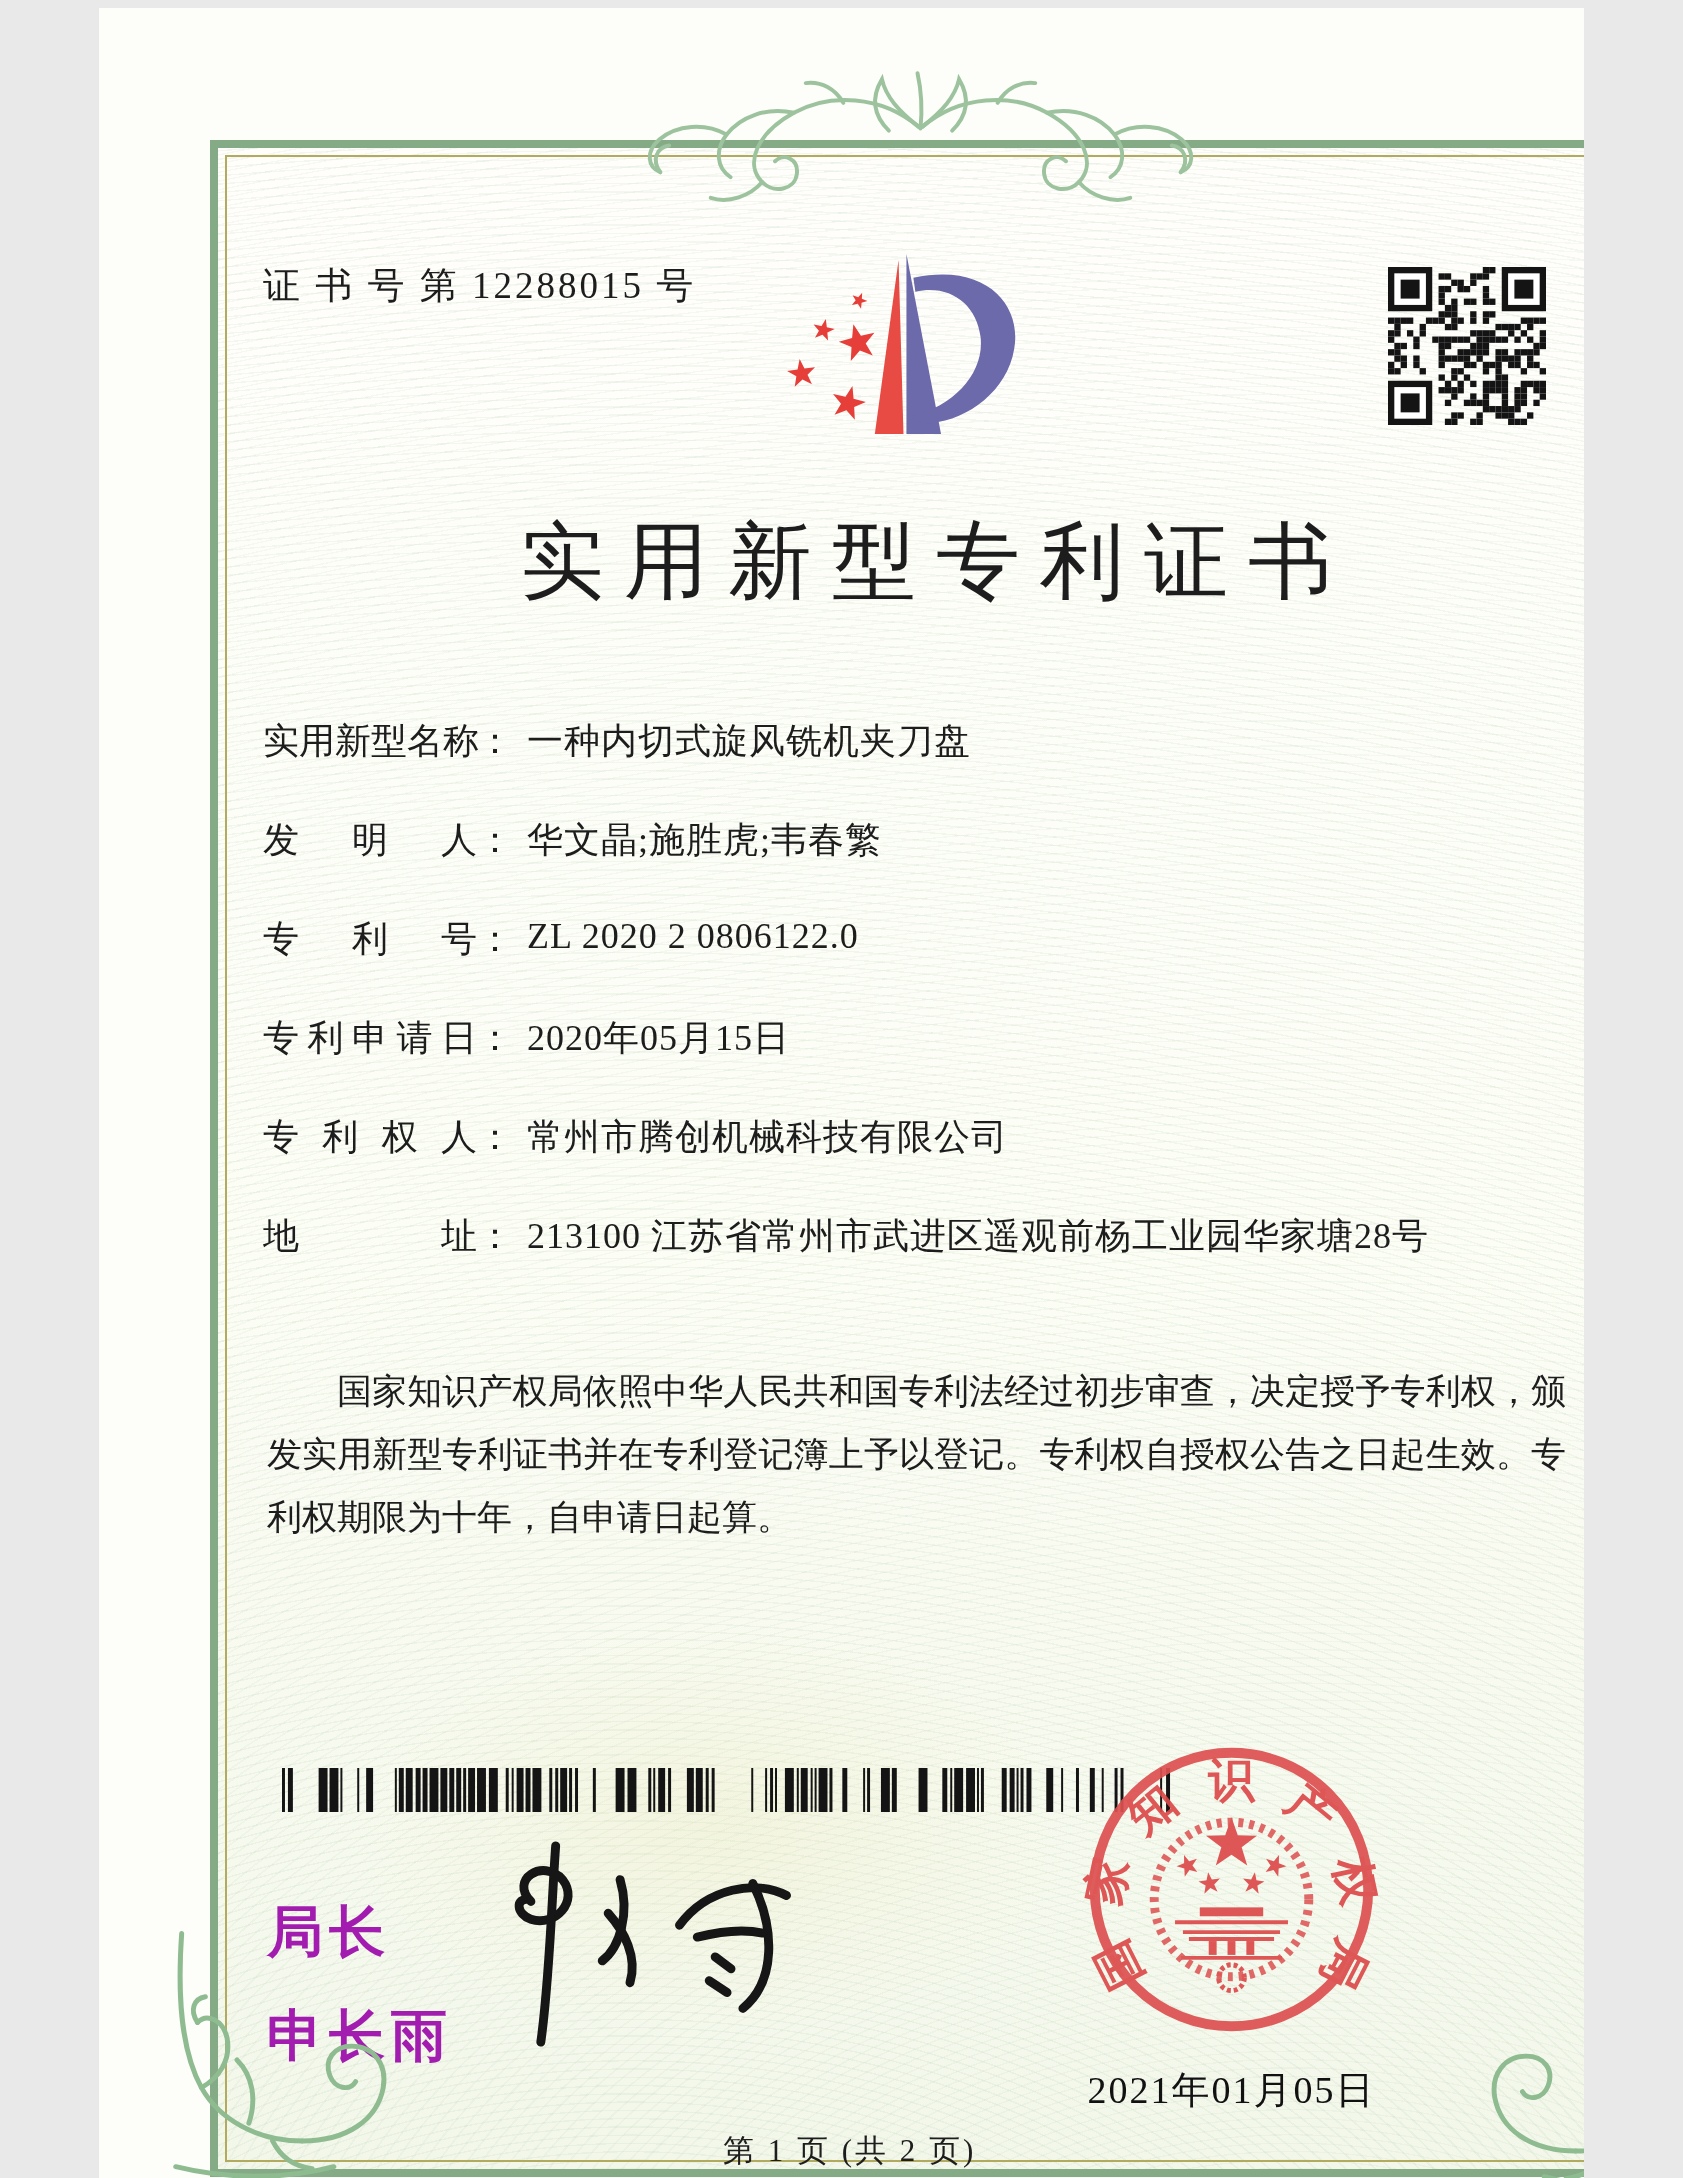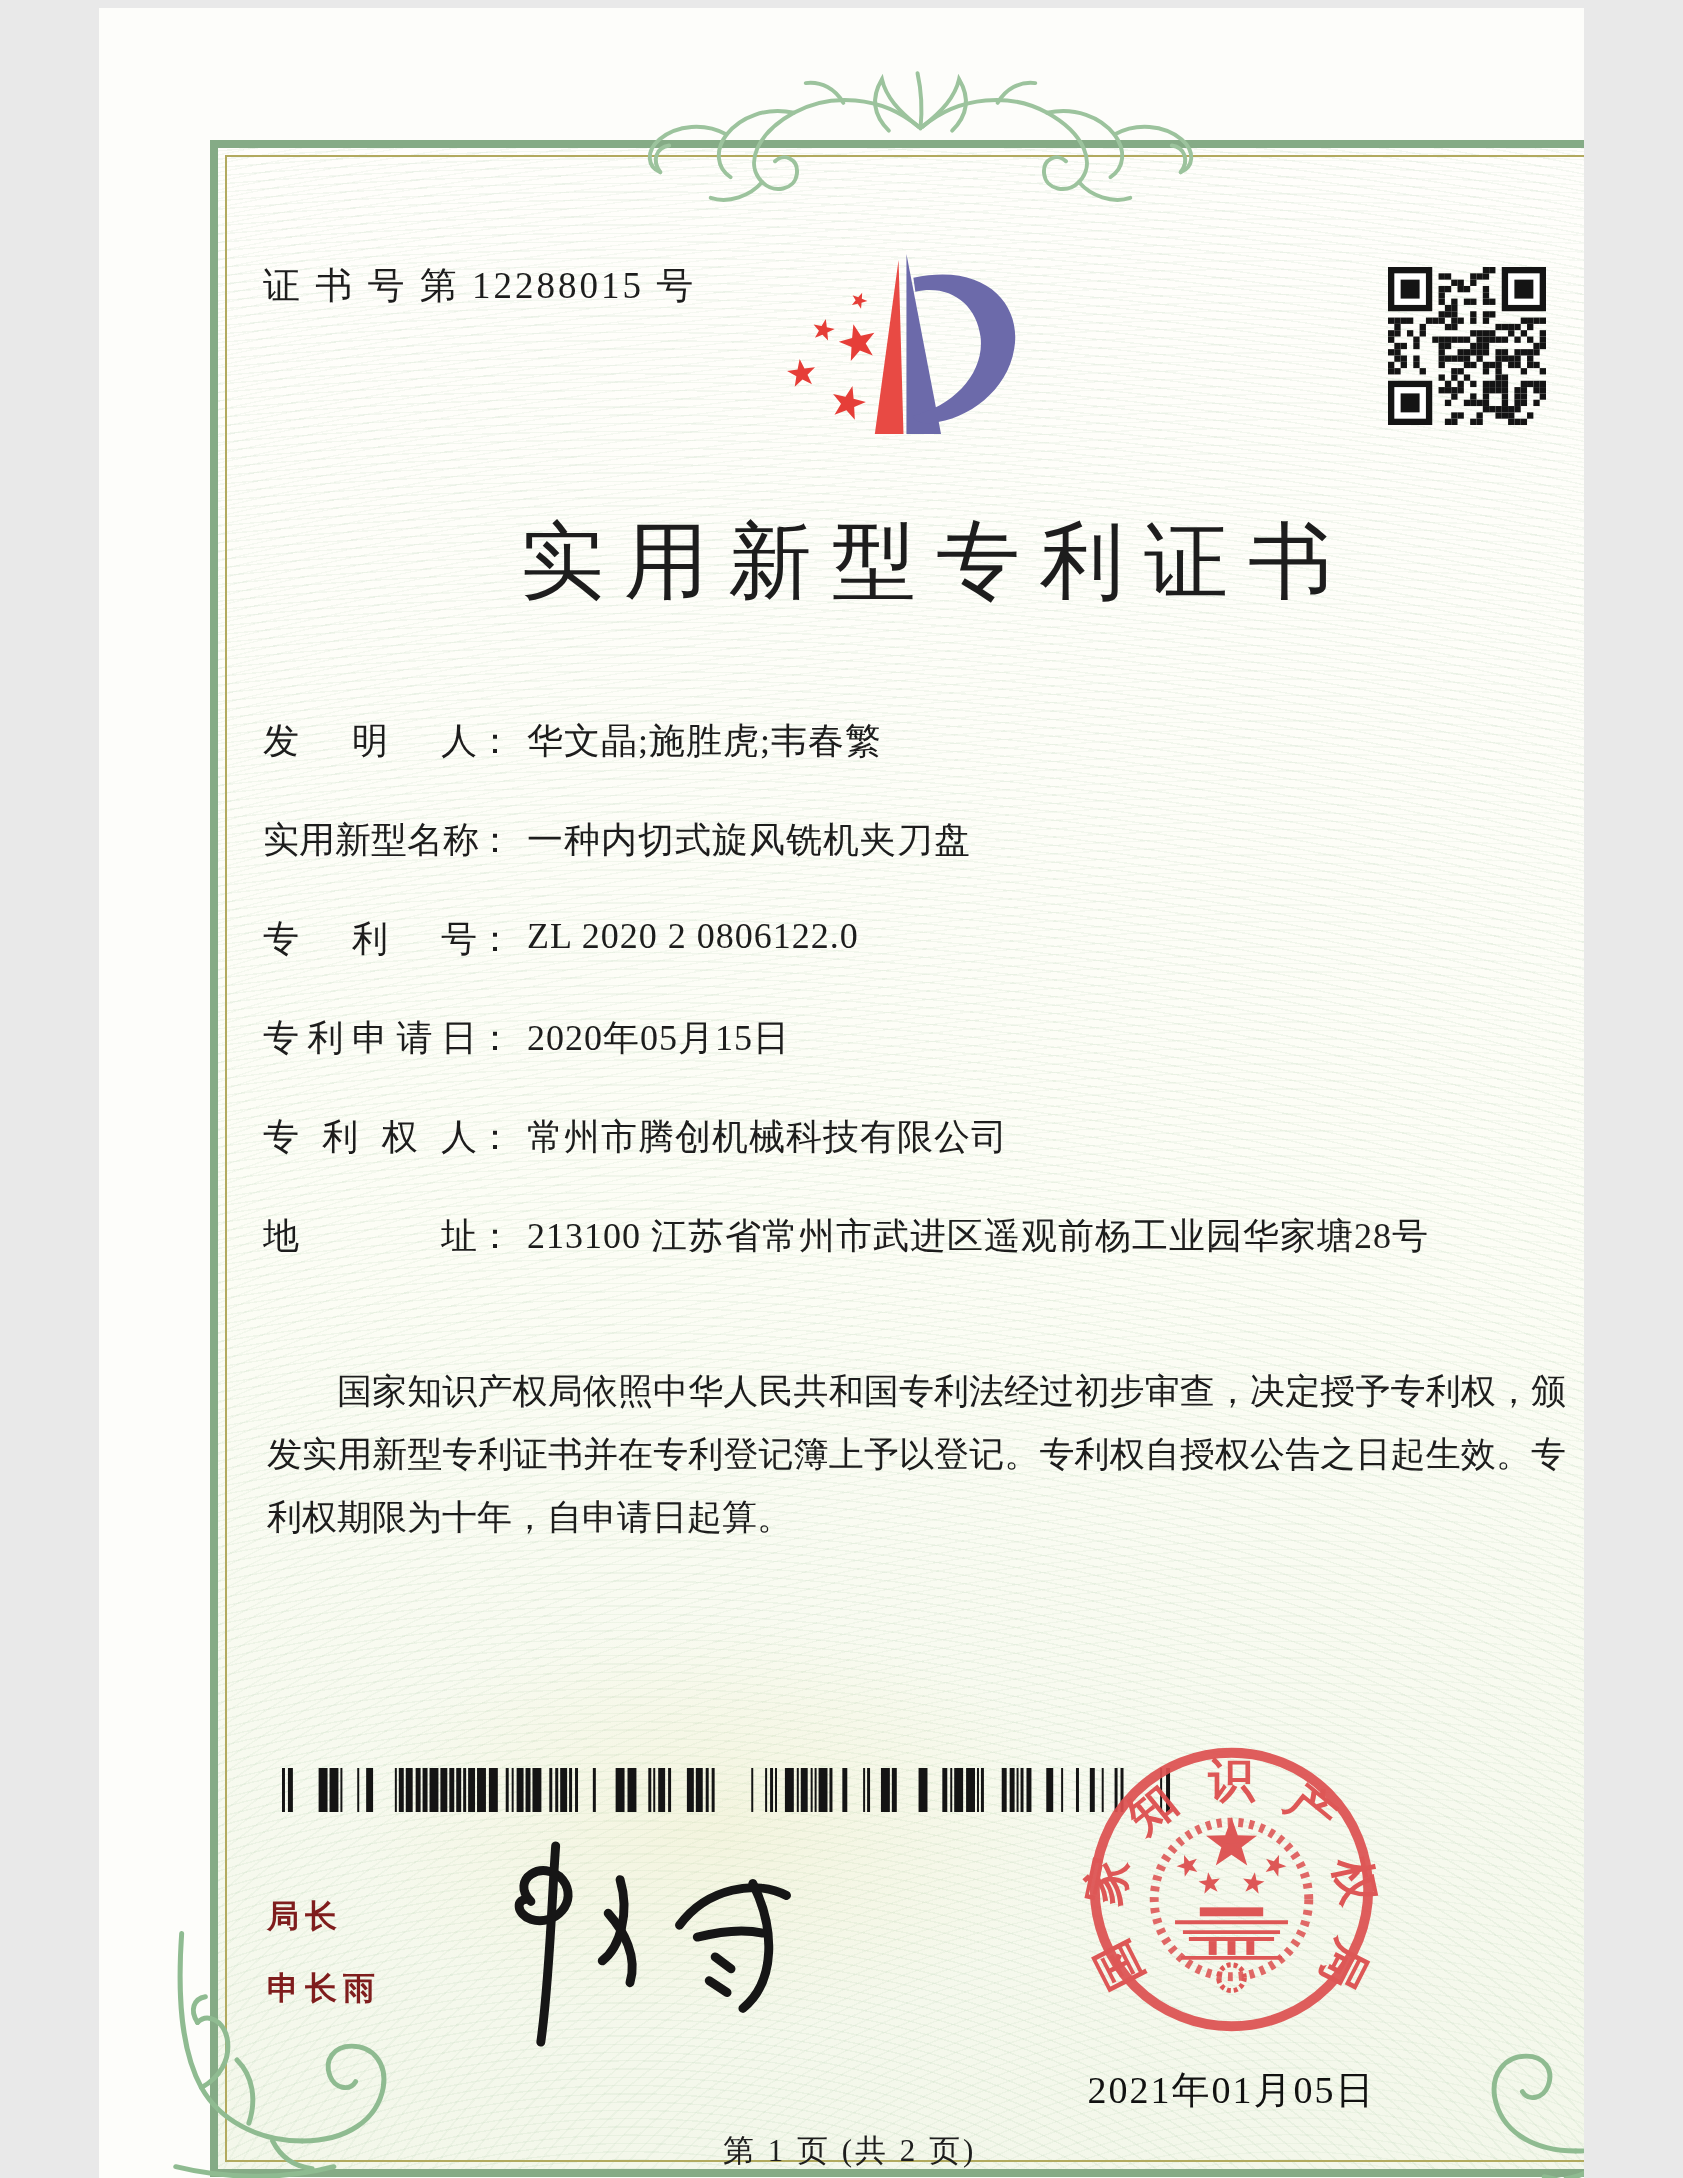--- a/index.html
+++ b/index.html
@@ -38,21 +38,21 @@
   .grant .second{position:absolute;left:645px;top:0;}
   
   .bodytext{
     position:absolute;left:168px;top:1352px;width:1299px;
     font-size:35px;line-height:1.8;text-align:justify;
   }
   .bodytext p{margin:0;text-indent:2em;}
   
   .barcode{position:absolute;left:183px;top:1760px;width:891px;height:44px;}
   .officer{position:absolute;left:168px;top:1887px;font-family:"Liberation Sans","DejaVu Sans",sans-serif;
-           font-size:32px;font-weight:600;letter-spacing:6px;color:#7f1d1d;}
+           font-size:56px;font-weight:600;letter-spacing:6px;color:#a21caf;}
   .officer .name{display:block;margin-top:28px;}
   .signature{position:absolute;left:315px;top:1822px;width:426px;height:233px;}
   .seal{position:absolute;left:973px;top:1725px;width:319px;height:319px;}
   .seal-ch{font-size:47px;font-weight:700;fill:#dc4a4a;text-anchor:middle;font-family:"Liberation Serif","DejaVu Serif",serif;}
   .seal-date{position:absolute;left:973px;top:2057px;width:319px;text-align:center;
              font-size:38px;letter-spacing:2px;color:#111;}
   .footer{position:absolute;left:624px;top:2122px;font-size:31px;letter-spacing:3px;}
   
   .ornament-top{position:absolute;left:495px;top:57px;width:653px;height:149px;}
   .flourish-bl{position:absolute;left:55px;top:1923px;width:249px;height:248px;}
@@ -317,24 +317,24 @@
       <rect x="140" y="14" width="21" height="21" fill="#141414"></rect>
       <rect x="0" y="126" width="49" height="49" fill="#141414"></rect>
       <rect x="7" y="133" width="35" height="35" fill="#fff"></rect>
       <rect x="14" y="140" width="21" height="21" fill="#141414"></rect>
     </svg>
 
   <div class="title">实用新型专利证书</div>
 
   <div class="fields">
     <div class="frow">
-      <span class="flabel">发明人</span><span class="fcolon">：</span><span class="fvalue">华文晶;施胜虎;韦春繁</span>
+      <span class="flabel">实用新型名称</span><span class="fcolon">：</span><span class="fvalue">一种内切式旋风铣机夹刀盘</span>
     </div>
     <div class="frow">
-      <span class="flabel">实用新型名称</span><span class="fcolon">：</span><span class="fvalue">一种内切式旋风铣机夹刀盘</span>
+      <span class="flabel">发明人</span><span class="fcolon">：</span><span class="fvalue">华文晶;施胜虎;韦春繁</span>
     </div>
     <div class="frow">
       <span class="flabel">专利号</span><span class="fcolon">：</span><span class="fvalue">ZL 2020 2 0806122.0</span>
     </div>
     <div class="frow">
       <span class="flabel">专利申请日</span><span class="fcolon">：</span><span class="fvalue">2020年05月15日</span>
     </div>
     <div class="frow">
       <span class="flabel">专利权人</span><span class="fcolon">：</span><span class="fvalue">常州市腾创机械科技有限公司</span>
     </div>

